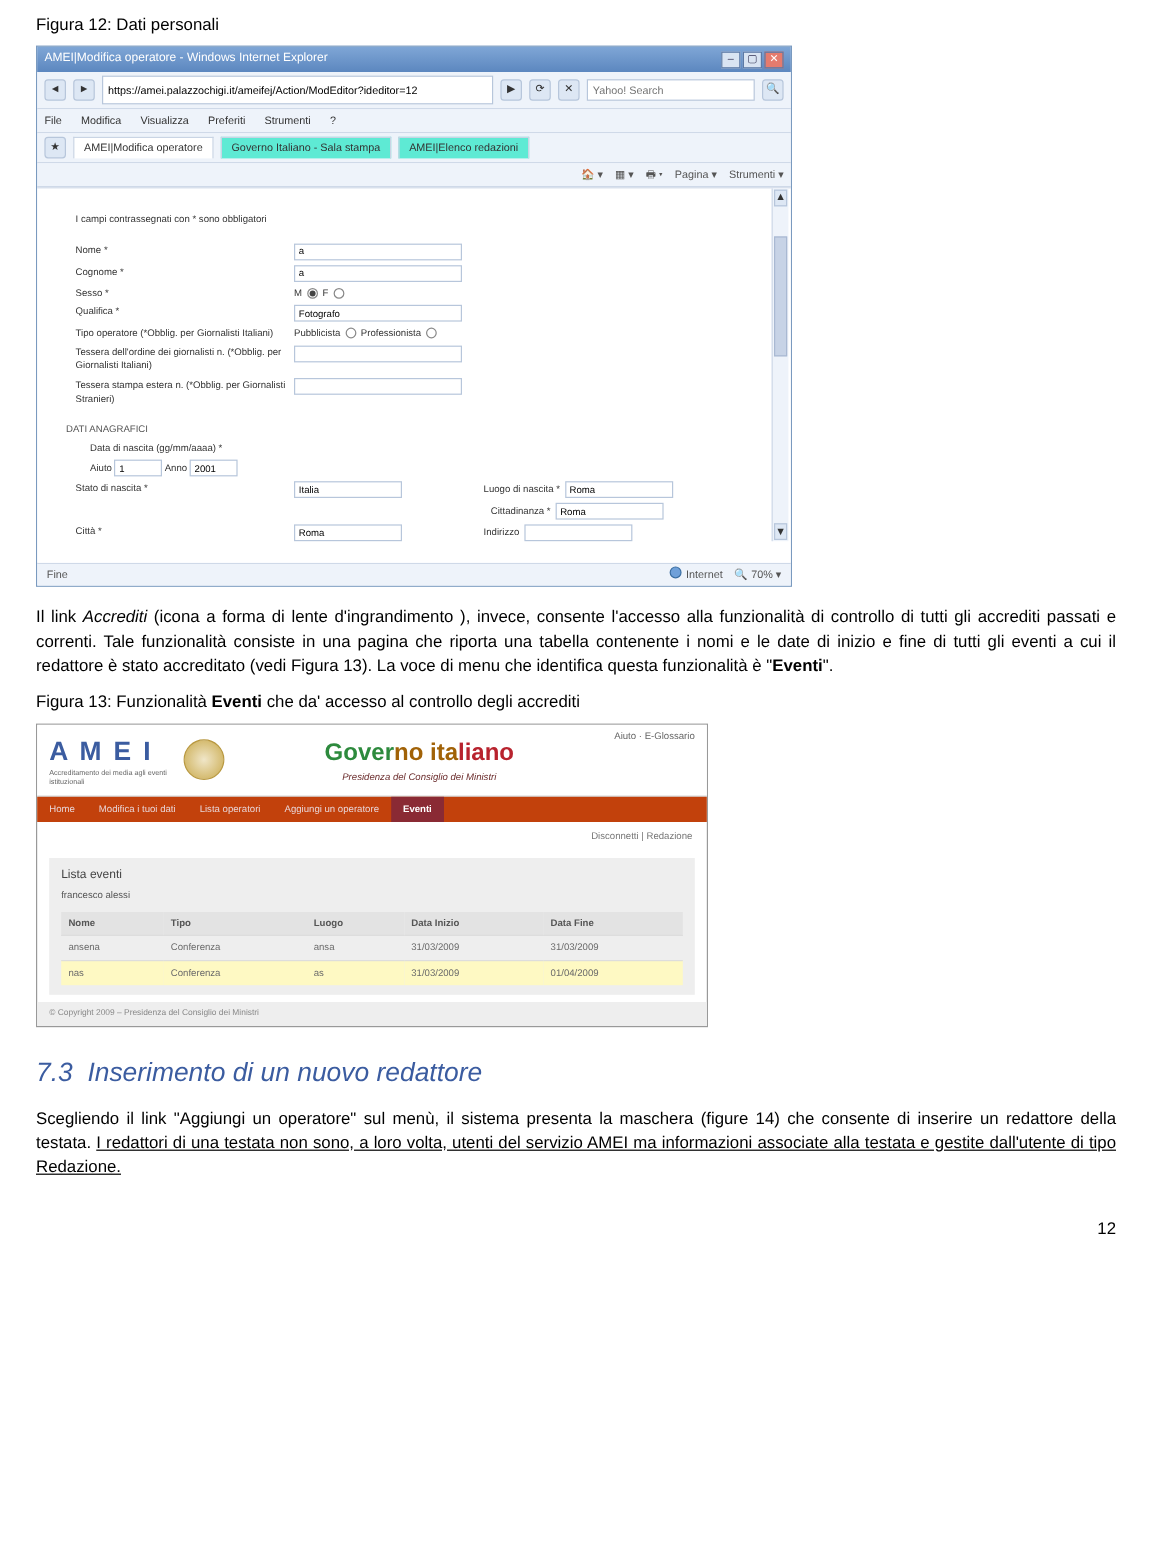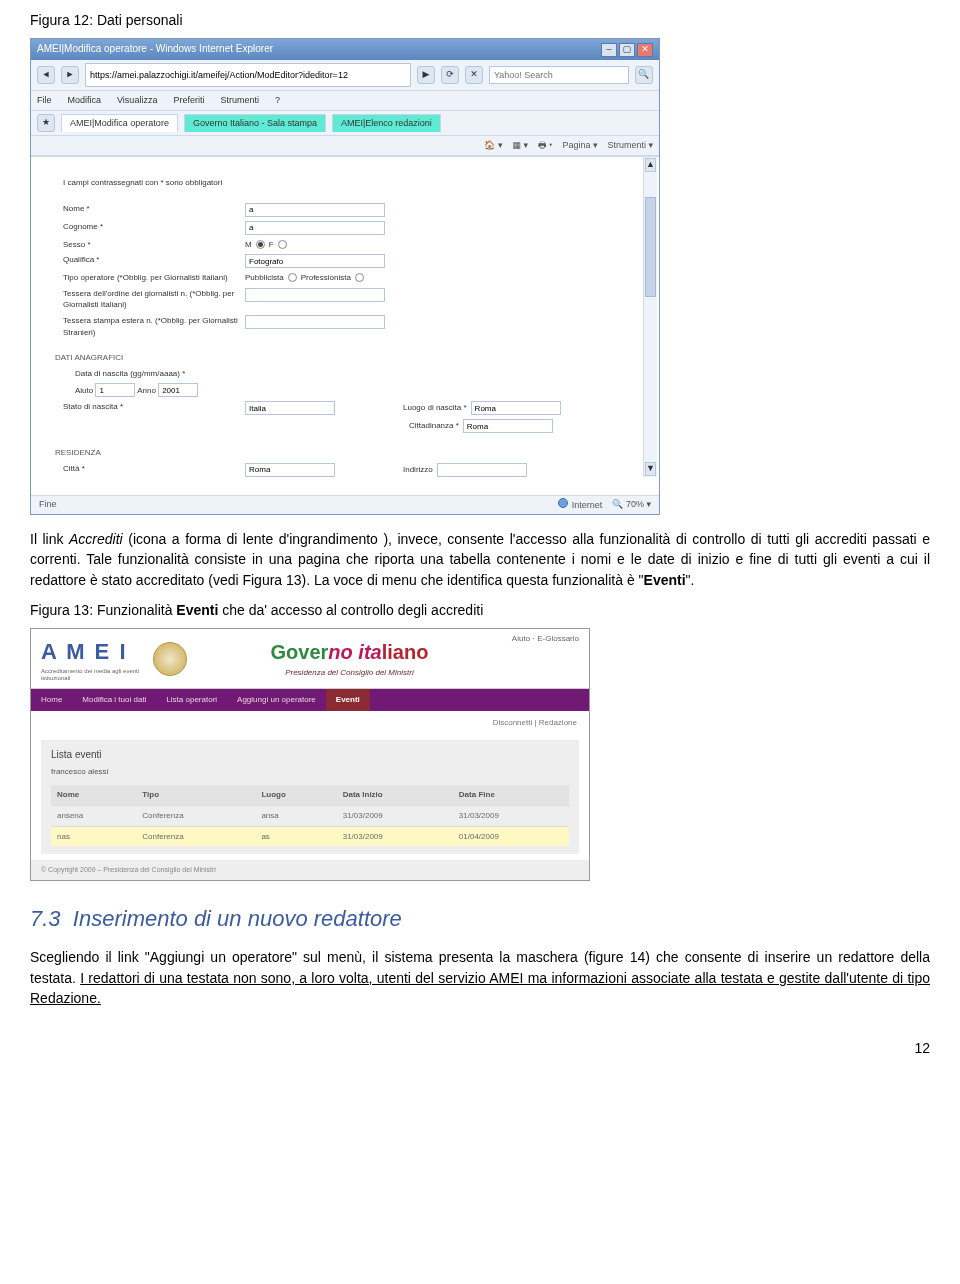--- a/index.html
+++ b/index.html
@@ -101,25 +101,25 @@
     width:560px; border:1px solid #999;
     font-size:9px; background:#fff;
     margin:6px 0 20px 0;
   }
   .amei-top { display:flex; align-items:center; background:#fff; border-bottom:1px solid #ccc; height:60px; padding:0 10px; gap:12px;}
   .amei-logo { width:100px; }
   .amei-logo .big { color:#3b5ca0; font-weight:bold; font-size:22px; letter-spacing:2px;}
   .amei-logo .small { font-size:6px; color:#666; line-height:1.1;}
   .gov-block { flex:1; display:flex; flex-direction:column; align-items:center; }
   .gov-title { font-size:20px; font-weight:bold; }
-  .gov-title .g1{color:#2d8a3d;} .gov-title .g2{color:#be185d;font-style:italic;} .gov-title .g3{color:#b8232e;}
+  .gov-title .g1{color:#2d8a3d;} .gov-title .g2{color:#a16207;} .gov-title .g3{color:#b8232e;}
   .gov-sub { font-size:8px; color:#6b2c2c; font-style:italic;}
   .amei-util { font-size:8px; color:#666; align-self:flex-start; margin-top:4px;}
   .amei-nav {
-    background:#701a75; display:flex; align-items:center;
+    background:#c2410c; display:flex; align-items:center;
     font-size:8px;
   }
   .amei-nav .ni { color:#e8d4d6; padding:5px 10px; white-space:nowrap;}
   .amei-nav .ni.active { background:#8a2a34; color:#fff; font-weight:bold;}
   .amei-sub { text-align:right; padding:6px 12px; color:#777; font-size:8px;}
   .amei-panel { background:#eee; margin:6px 10px; padding:8px 10px;}
   .amei-panel .ptitle { font-weight:normal; color:#444; font-size:10px;}
   .amei-panel .psub { font-size:8px; color:#555; margin:3px 0 8px 0;}
   .evtable { width:100%; border-collapse:collapse; font-size:8px;}
   .evtable th { text-align:left; background:#e3e3e3; padding:4px 6px; color:#555; font-weight:bold;}
@@ -255,21 +255,20 @@
       </div>
     </div>
     <div class="formrow">
       <div class="lbl"></div>
       <div class="fld">
         <span style="width:160px;"></span>
         <span>Cittadinanza *</span>
         <input class="txtin md" value="Roma" style="">
       </div>
     </div>
-    <div class="section-hdr">RESIDENZA</div>
     <div class="formrow">
       <div class="lbl" style="padding-left:18px;">Città *</div>
       <div class="fld">
         <input class="txtin md" value="Roma" style="">
         <span style="width:60px;"></span>
         <span>Indirizzo</span>
         <input class="txtin md" style="">
       </div>
     </div>
 

